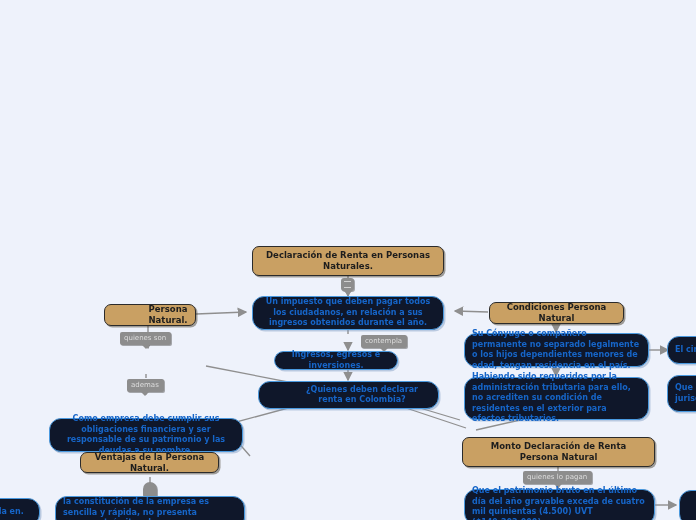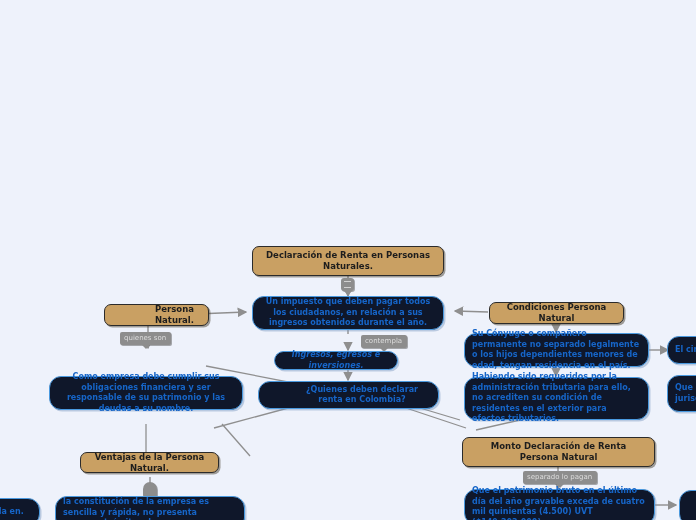--- a/index.html
+++ b/index.html
@@ -147,42 +147,42 @@
   </div>
 
   <div class="node leaf" style="left:252px;top:296px;width:192px;height:34px;">
     <span>Un impuesto que deben pagar todos los ciudadanos, en relación a sus ingresos obtenidos durante el año.</span>
   </div>
 
   <div class="conlabel" style="left:325px;top:335px;margin-left:36px;">
     <span>contempla</span>
   </div>
 
-  <div class="node leaf" style="left:274px;top:351px;width:124px;height:19px;font-style:italic;">
+  <div class="node leaf" style="left:274px;top:351px;width:124px;height:19px;">
     <span>Ingresos, egresos e inversiones.</span>
   </div>
 
   <div class="node leaf" style="left:258px;top:381px;width:181px;height:28px;padding-left:34px;">
     <span>¿Quienes deben declarar renta en Colombia?</span>
   </div>
 
-  <div class="node topic" style="left:104px;top:304px;width:105px;height:22px;padding-left:44px;">
+  <div class="node topic" style="left:104px;top:304px;width:92px;height:22px;padding-left:44px;">
     <span>Persona Natural.</span>
   </div>
 
   <div class="conlabel" style="left:120px;top:332px;">
     <span>quienes son</span>
   </div>
 
 
   <div class="conlabel" style="left:127px;top:379px;">
     <span>ademas</span>
   </div>
 
-  <div class="node leaf" style="left:49px;top:376px;width:194px;height:34px;">
+  <div class="node leaf" style="left:49px;top:418px;width:194px;height:34px;">
     <span>Como empresa debe cumplir sus obligaciones financiera y ser responsable de su patrimonio y las deudas a su nombre.</span>
   </div>
 
   <div class="node topic" style="left:80px;top:452px;width:139px;height:21px;">
     <span>Ventajas de la Persona Natural.</span>
   </div>
 
   <div class="conlabel pill" style="left:143px;top:482px;"></div>
 
   <div class="node leaf left-align" style="left:55px;top:496px;width:190px;height:34px;">
@@ -211,21 +211,21 @@
 
   <div class="node leaf left-align" style="left:667px;top:375px;width:86px;height:37px;">
     <span>Que el sus ing jurisdi</span>
   </div>
 
   <div class="node topic" style="left:462px;top:437px;width:193px;height:30px;">
     <span>Monto Declaración de Renta Persona Natural</span>
   </div>
 
   <div class="conlabel" style="left:523px;top:471px;">
-    <span>separado lo pagan</span>
+    <span>quienes lo pagan</span>
   </div>
 
   <div class="node leaf left-align" style="left:464px;top:489px;width:191px;height:36px;">
     <span>Que el patrimonio bruto en el último día del año gravable exceda de cuatro mil quinientas (4.500) UVT ($149.202.000).</span>
   </div>
 
   <div class="node leaf" style="left:679px;top:490px;width:70px;height:36px;"></div>
 
 </div>
 

